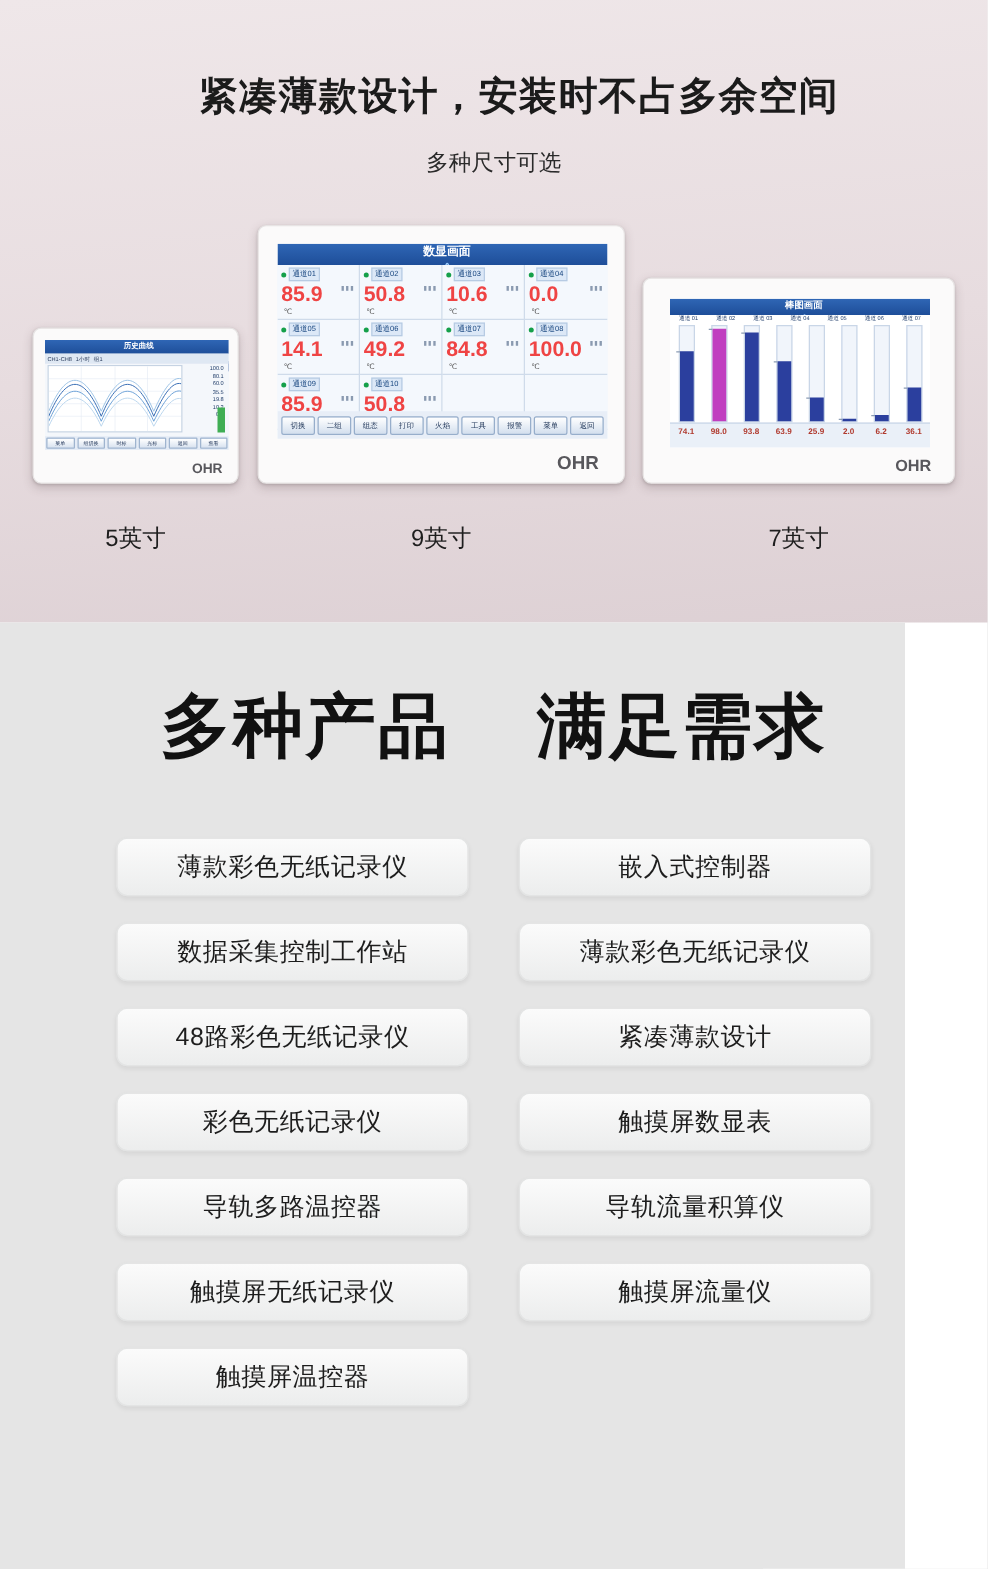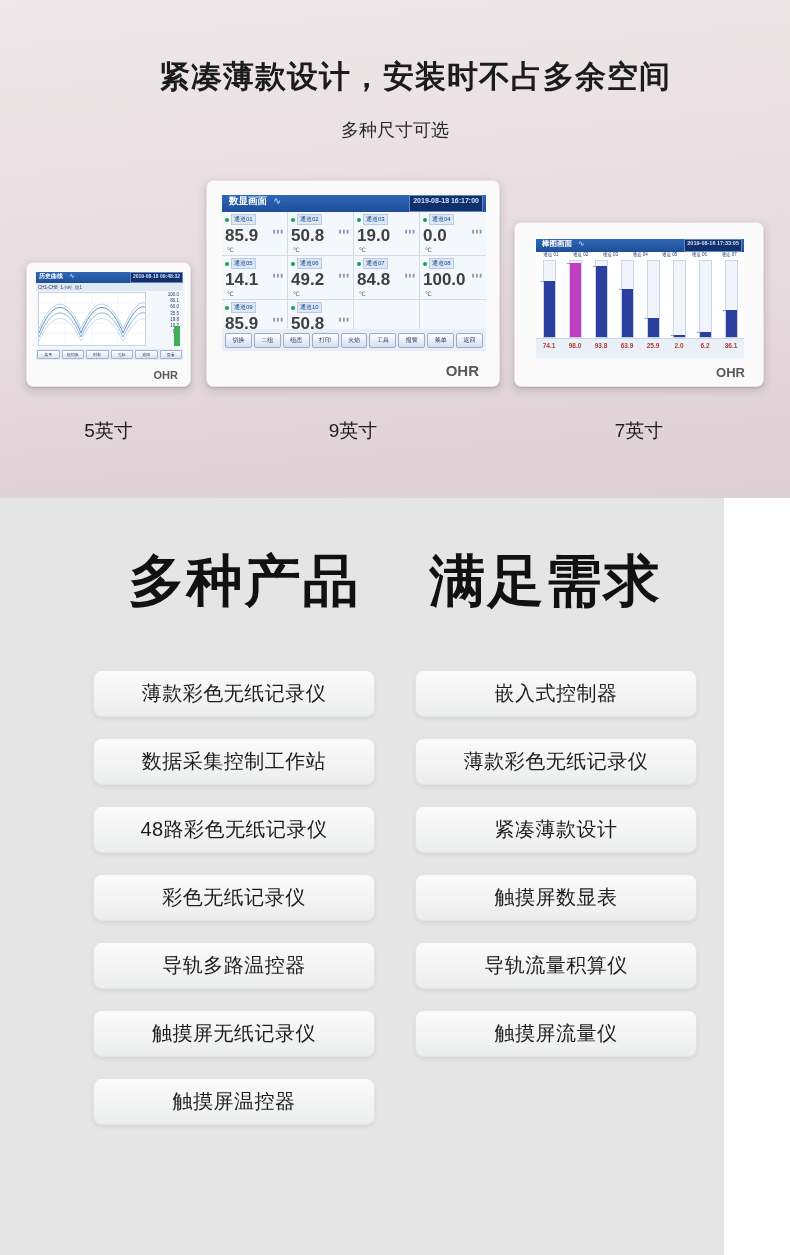--- a/index.html
+++ b/index.html
@@ -80,22 +80,23 @@
 
   
   #dev7 { left: 514px; top: 222px; width: 250px; height: 165px; }
   #dev7 .screen { left: 21px; top: 16px; width: 208px; height: 119px; }
   #dev7 .brand { right: 18px; bottom: 6px; font-size: 13px; }
 
   
   .scr-title {
     position: absolute; left:0; top:0; width:100%;
     background: linear-gradient(#2f66b5,#1e4e99);
-    color:#fff; display:flex; 
+    color:#fff; display:flex; align-items:center;
     font-weight:bold;
+    flex-direction:column;
   }
   .scr-title .t { padding-left:3px; }
   .scr-title .stamp {
     margin-left:auto; background:#11306b; color:#cfe0ff;
     border:1px solid #5f87c8; padding:0 2px; white-space:nowrap;
   }
   .scr-logo { color:#9fd0ff; margin-left:6px; font-size:7px; }
 
   
   #dev5 .scr-title { height:11px; font-size:6px; }
@@ -119,21 +120,21 @@
   .dig-grid {
     position:absolute; left:0; top:17px; width:100%; height:117px;
     display:grid; grid-template-columns:repeat(4,1fr); grid-template-rows:repeat(3,1fr);
     background:#f4f8fd;
   }
   .dig-cell { border-right:1px solid #cfdbea; border-bottom:1px solid #cfdbea; position:relative; padding:2px 3px; }
   .dig-cell:nth-child(4n) { border-right:none; }
   .dig-head { display:flex; align-items:center; font-size:6px; color:#17457f; gap:2px; }
   .dig-head .dot { width:4px; height:4px; background:#15a04a; border-radius:50%; }
   .dig-head .ch { background:#dce8f7; border:1px solid #b7cbe3; padding:0 2px; }
-  .dig-val { font-size:17px; color:#404040; font-weight:bold; line-height:20px; margin-top:1px; }
+  .dig-val { font-size:17px; color:#ef4444; font-weight:bold; line-height:20px; margin-top:1px; }
   .dig-unit { font-size:6px; color:#555; margin-left:2px; }
   .dig-marks { position:absolute; right:3px; top:16px; font-size:5px; color:#8a9ab0; letter-spacing:1px; }
   .dig-foot {
     position:absolute; left:0; bottom:0; width:100%; height:22px;
     background:#e8eef7; display:flex; align-items:center; padding:0 2px;
   }
   .dig-foot .k {
     flex:1; margin:0 1px; height:15px; background:linear-gradient(#ffffff,#d3dfee);
     border:1px solid #97aecb; border-radius:2px; font-size:6px; color:#1f3558;
     display:flex; align-items:center; justify-content:center;
@@ -273,21 +274,21 @@
           </div>
           <div class="dig-val">50.8</div>
           <div class="dig-unit">℃</div>
           <div class="dig-marks">▮▮▮</div>
         </div>
         <div class="dig-cell">
           <div class="dig-head">
             <span class="dot"></span>
             <span class="ch">通道03</span>
           </div>
-          <div class="dig-val">19.0</div>
+          <div class="dig-val">10.6</div>
           <div class="dig-unit">℃</div>
           <div class="dig-marks">▮▮▮</div>
         </div>
         <div class="dig-cell">
           <div class="dig-head">
             <span class="dot"></span>
             <span class="ch">通道04</span>
           </div>
           <div class="dig-val">0.0</div>
           <div class="dig-unit">℃</div>

